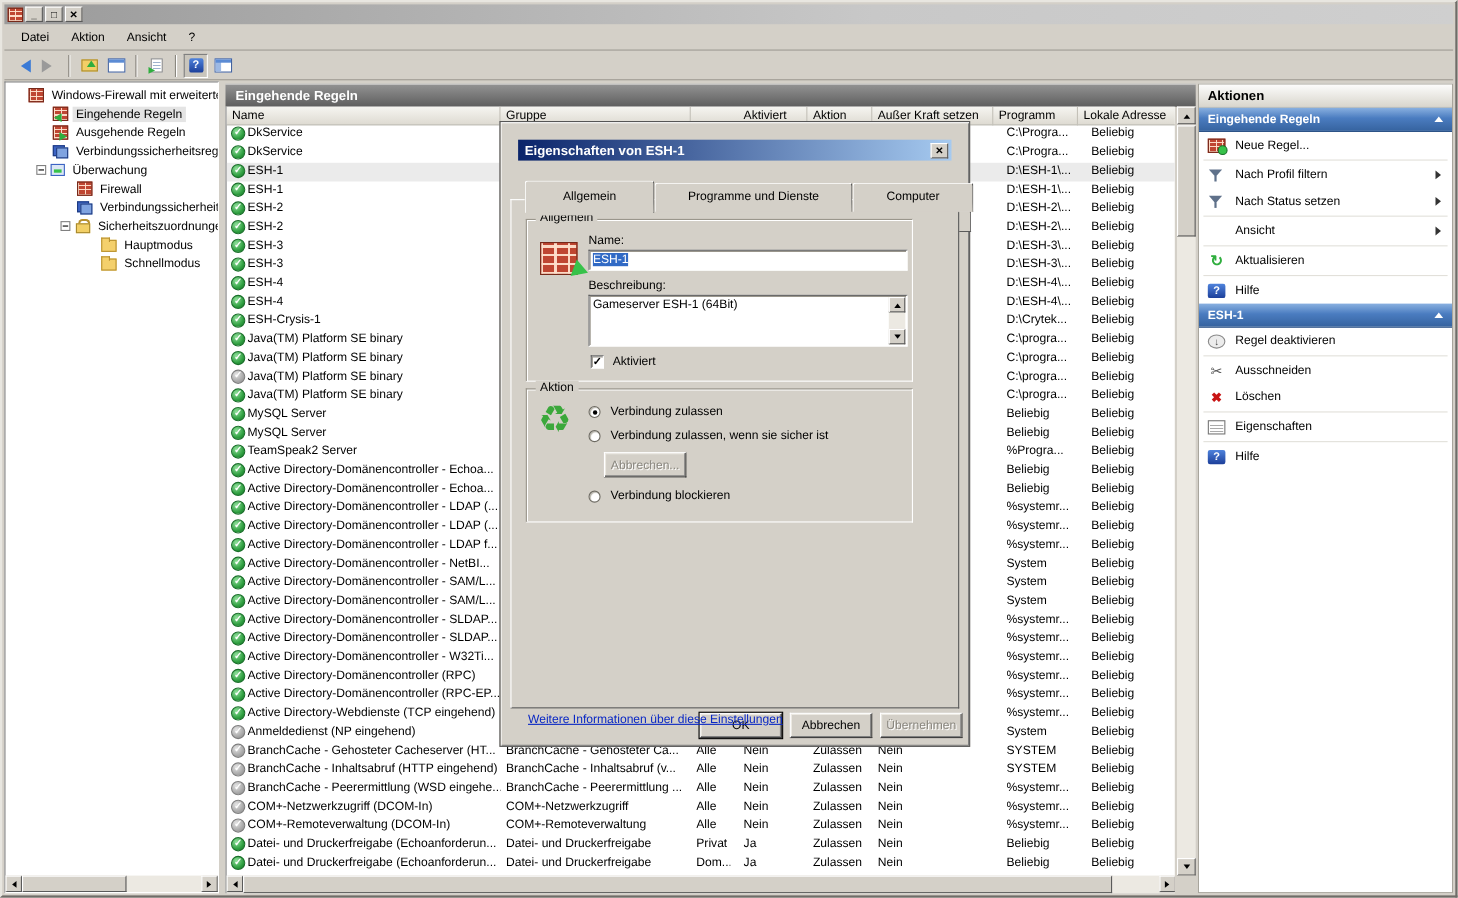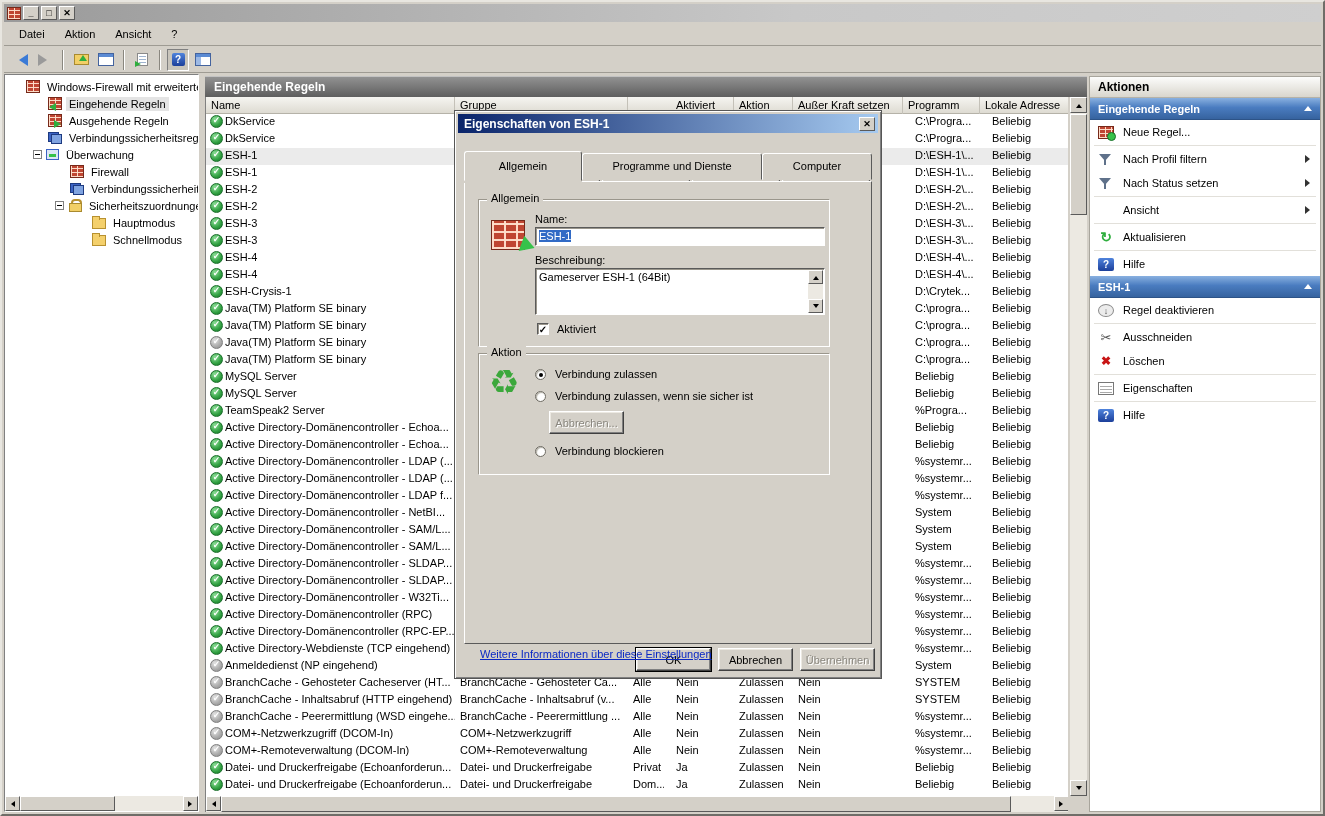--- a/index.html
+++ b/index.html
@@ -157,21 +157,21 @@
   .sec-header .chev { margin-left:auto; width:0; height:0; border:4px solid transparent; border-bottom:5px solid #fff; margin-top:-4px; }
   .aitem { height:24px; display:flex; align-items:center; padding:0 6px 0 8px; position:relative; }
   .aitem .ic { width:16px; display:flex; justify-content:center; }
   .aitem .albl { margin-left:9px; }
   .aitem .sub { margin-left:auto; width:0; height:0; border:4px solid transparent; border-left:5px solid #333; }
   .asep { height:1px; background:#e2e0da; margin:1px 4px; }
 
   
   .dialog { position:absolute; left:452px; top:108px; width:428px; height:569px; background:#d4d0c8;
             border:1px solid #565656;
-            box-shadow:inset 1px 1px 0 #fff, inset -1px -1px 0 #808080; padding:3px; z-index:50; }
+            box-shadow:inset 1px 1px 0 #fff, inset -1px -1px 0 #808080; padding:16px; z-index:50; }
   .dlg-titlebar { height:19px; background:linear-gradient(90deg,#0a246a,#a6caf0);
                   display:flex; align-items:center; color:#fff; font-weight:bold; font-size:12px; padding:0 3px 0 6px; }
   .dlg-titlebar .t { flex:1; }
   .dlg-close { width:16px; height:14px; background:#d4d0c8; border:1px solid; border-color:#fff #5a5a5a #5a5a5a #fff;
                color:#000; font-size:9px; font-weight:bold; text-align:center; line-height:12px; }
   .tabs { position:relative; height:42px; margin-top:5px; }
   .tab { position:absolute; background:#d4d0c8; border:1px solid; border-color:#fff #5a5a5a #d4d0c8 #fff;
          border-radius:3px 3px 0 0; text-align:center; font-size:11px; }
   .tab.back { top:0; height:20px; padding-top:4px; border-bottom:1px solid #5a5a5a;margin-top:40px; }
   .tab.front { top:15px; height:27px; padding-top:6px; z-index:2; }

